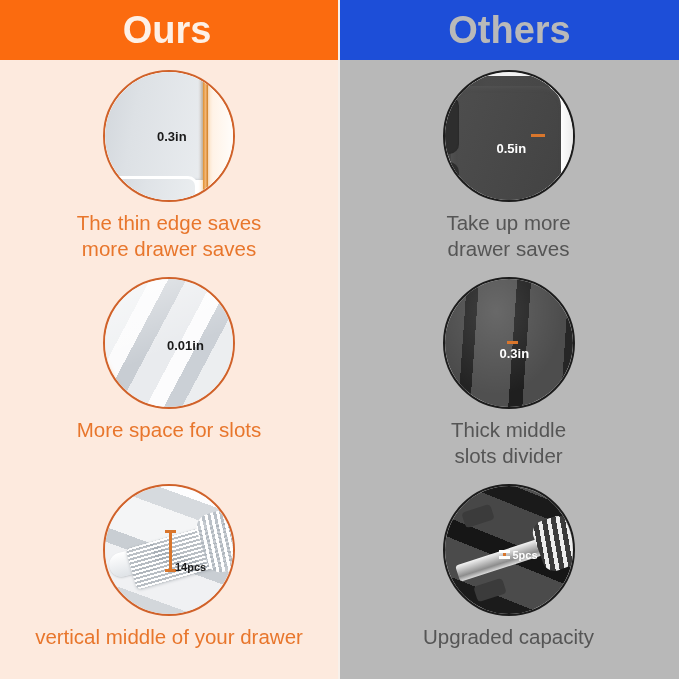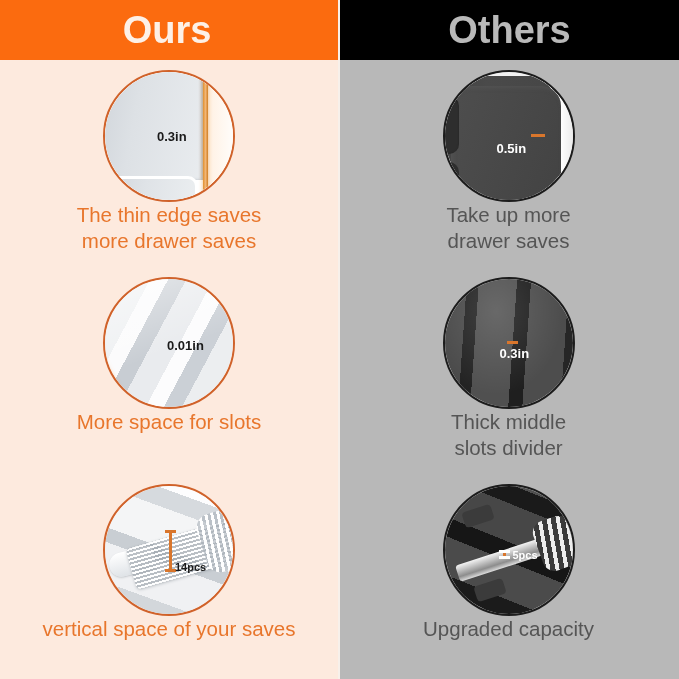--- a/index.html
+++ b/index.html
@@ -41,21 +41,21 @@
   
   .hdr {
     height: 60px;
     flex: 0 0 60px;
     display: flex;
     align-items: center;
     justify-content: center;
     overflow: hidden;
   }
   .hdr-ours { background: #fb6b0f; }
-  .hdr-others { background: #000000; }
+  .hdr-others { background: #1d4ed8; }
 
   .hdr-title {
     font-size: 38px;
     font-weight: bold;
     letter-spacing: 0px;
     line-height: 1;
     white-space: nowrap;
   }
   .hdr-ours .hdr-title {
     color: #fdf0e6;
@@ -130,20 +130,21 @@
     left: -4px;
     width: 11px;
     height: 3px;
     background: #d9762c;
   }
   .ibeam-cap.top { top: 0; }
   .ibeam-cap.bot { bottom: 0; }
 
   
   .cap {
+    margin-top: 8px;
     text-align: center;
     font-size: 20.5px;
     line-height: 1.28;
     font-weight: normal;
     padding: 0 6px;
     box-sizing: border-box;
   }
   .cap-ours   { color: #e8762c; }
   .cap-others { color: #555555; }
   .cap-wide   { font-size: 20.5px; padding: 0 2px; }
@@ -430,21 +431,21 @@
             <div class="fork-stack"></div>
             <div class="fork-tines"></div>
           </div>
           <div class="ibeam ibeam-v" style="left:64px; top:44px; height:42px;">
             <span class="ibeam-cap top"></span>
             <span class="ibeam-cap bot"></span>
           </div>
           <span class="meas meas-dark meas-sm" style="left:70px; top:76px;">14pcs</span>
         </div>
         <div class="cap cap-ours cap-wide">
-          <div>vertical space of your saves</div>
+          <div>vertical middle of your drawer</div>
         </div>
       </div>
 
     </div>
   </div>
 
   <div class="col col-others">
 
     <div class="hdr hdr-others">
       <span class="hdr-title">Others</span>

